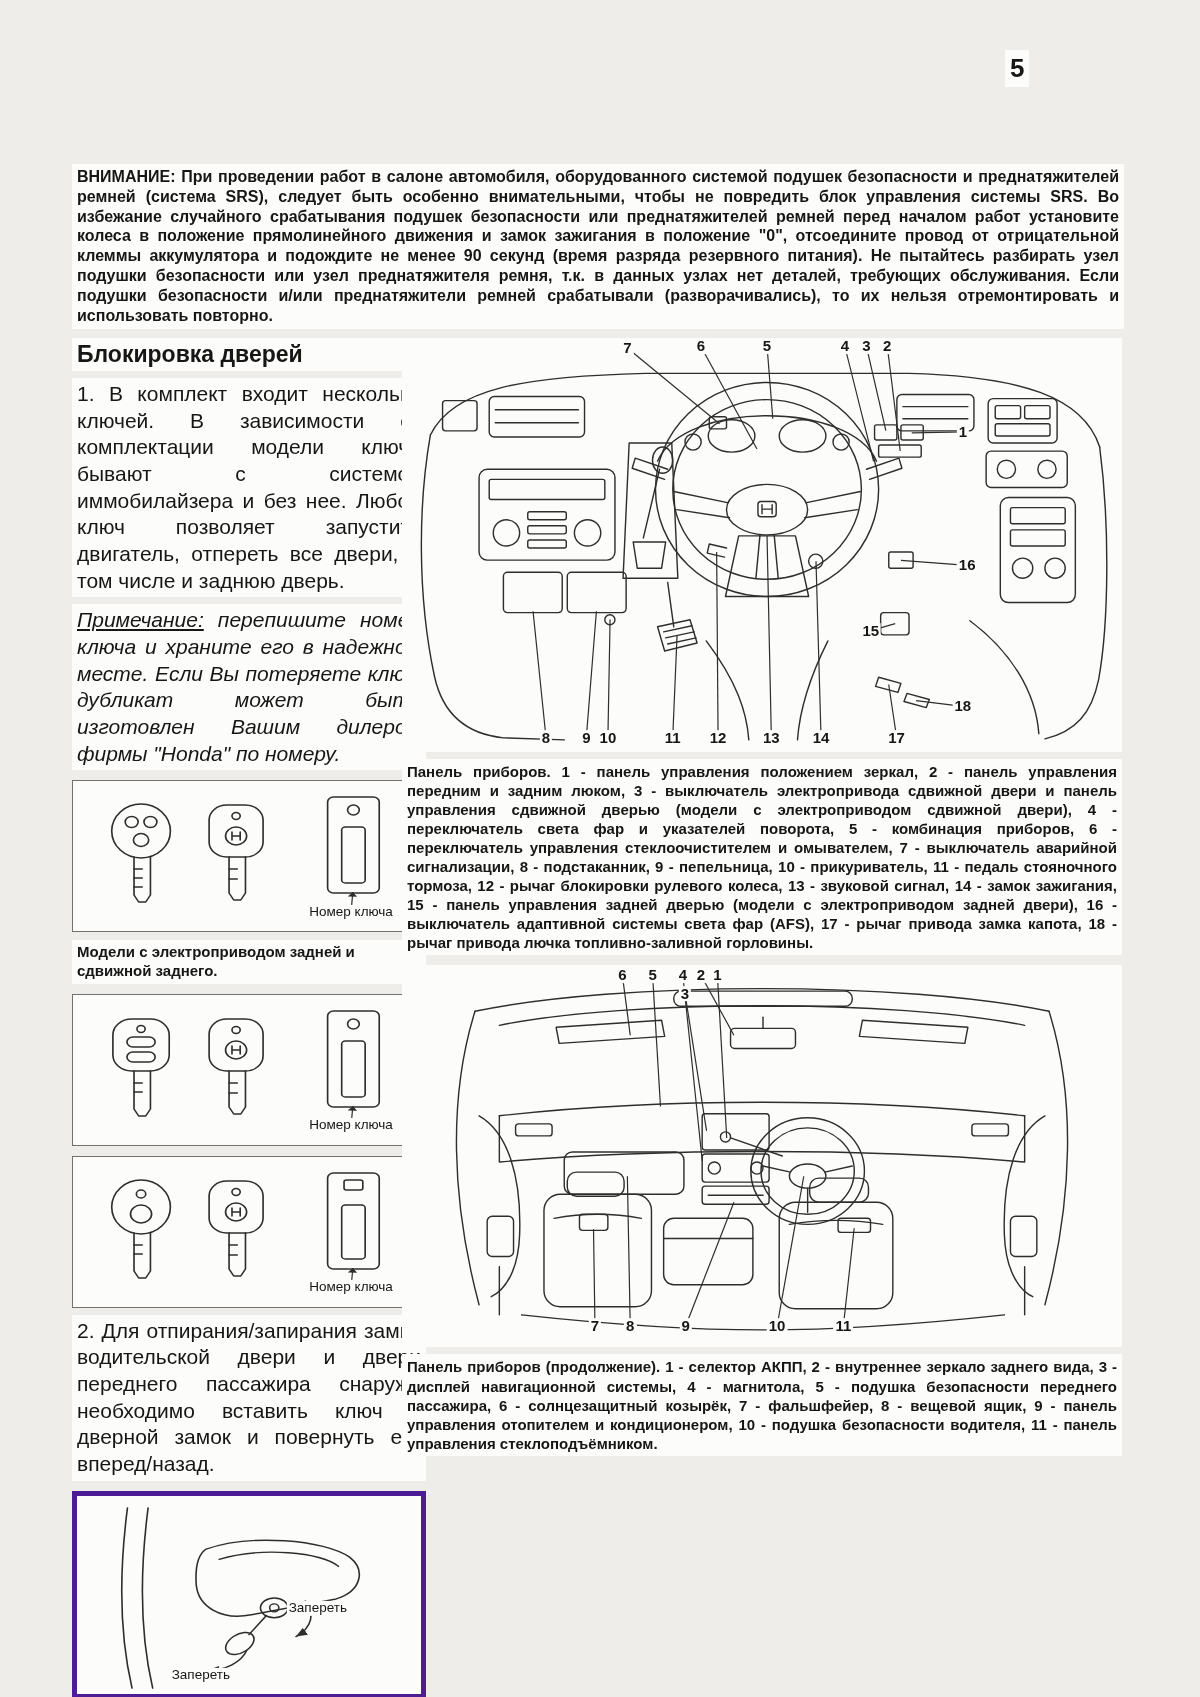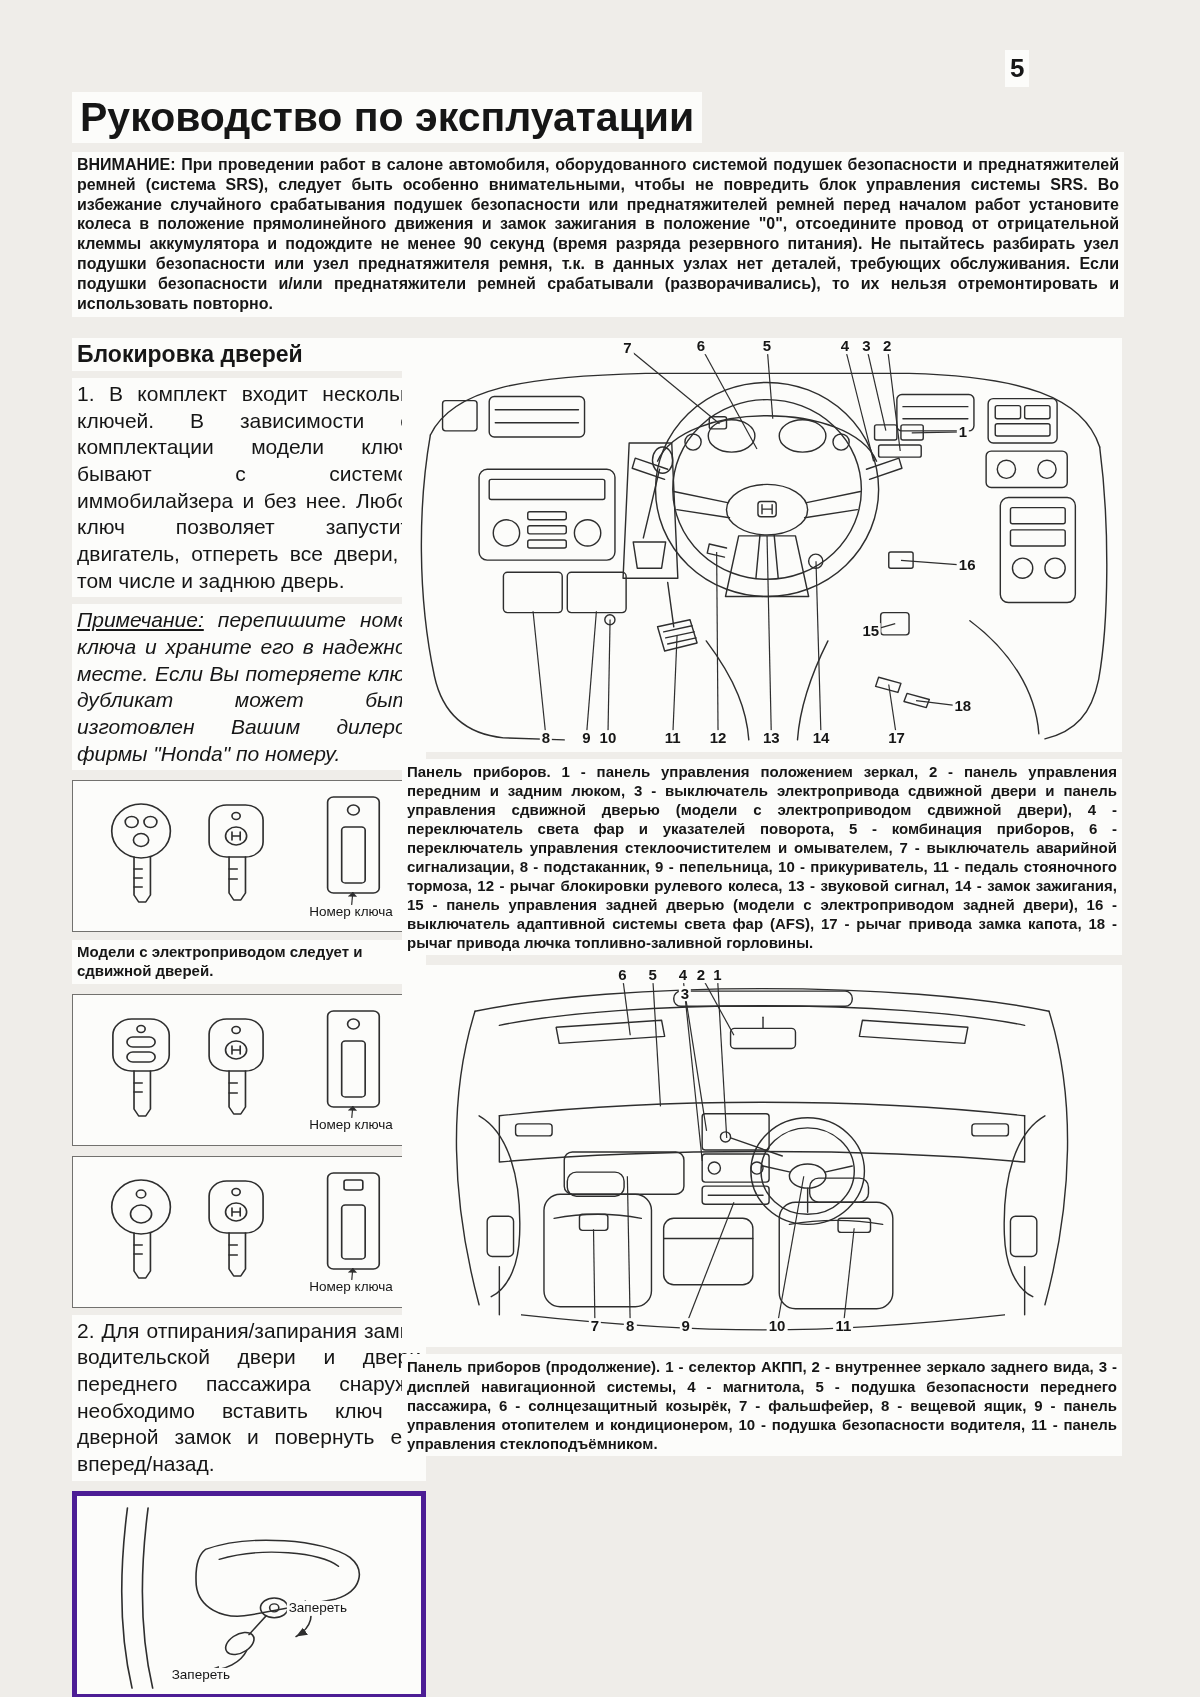--- a/index.html
+++ b/index.html
@@ -3,21 +3,21 @@
 <meta charset="utf-8">
 <style>
   * { margin:0; padding:0; box-sizing:border-box; }
   html,body { background:#dddbd6; }
   body { width:1200px; font-family:"Liberation Sans", sans-serif; }
   .page { position:relative; width:1200px; height:1697px; background:#efede9; color:#161616; overflow:hidden; }
   .block { background:#fcfcfa; padding:3px 5px; }
 
   .page-number { position:absolute; top:50px; left:1005px; font-size:26px; font-weight:bold; }
   .title { position:absolute; top:92px; left:72px; font-size:41px; font-weight:bold; white-space:nowrap; background:#fcfcfa; padding:2px 8px; }
-  .warning { position:absolute; top:152px; left:72px; width:1052px; font-size:16px; font-weight:bold; line-height:1.24; text-align:justify; }
+  .warning { position:absolute; top:164px; left:72px; width:1052px; font-size:16px; font-weight:bold; line-height:1.24; text-align:justify; }
 
   .col-left  { position:absolute; top:338px; left:72px;  width:354px; }
   .col-right { position:absolute; top:338px; left:402px; width:720px; }
 
   h2.section { font-size:23px; font-weight:bold; margin-bottom:4px; }
   p.body { font-size:21px; line-height:1.27; text-align:justify; margin-top:7px; }
   p.note { font-style:italic; }
   .note-label { text-decoration:underline; }
 
   .fig { position:relative; background:#fcfcfa; margin-top:10px; }
@@ -44,21 +44,20 @@
 
   <svg width="0" height="0" style="position:absolute">
     <defs>
       <marker id="arw" markerWidth="8" markerHeight="8" refX="7" refY="3" orient="auto">
         <path d="M0,0 L7,3 L0,6 Z" fill="#2e2e2e"></path>
       </marker>
     </defs>
   </svg>
 
   <div class="page-number block">5</div>
-  <h1 class="title">Руководство по эксплуатации</h1>
   <p class="warning block">ВНИМАНИЕ: При проведении работ в салоне автомобиля, оборудованного системой подушек безопасности и преднатяжителей ремней (система SRS), следует быть особенно внимательными, чтобы не повредить блок управления системы SRS. Во избежание случайного срабатывания подушек безопасности или преднатяжителей ремней перед началом работ установите колеса в положение прямолинейного движения и замок зажигания в положение "0", отсоедините провод от отрицательной клеммы аккумулятора и подождите не менее 90 секунд (время разряда резервного питания). Не пытайтесь разбирать узел подушки безопасности или узел преднатяжителя ремня, т.к. в данных узлах нет деталей, требующих обслуживания. Если подушки безопасности и/или преднатяжители ремней срабатывали (разворачивались), то их нельзя отремонтировать и использовать повторно.</p>
 
   <section class="col-left">
     <h2 class="section block">Блокировка дверей</h2>
     <p class="body block">1. В комплект входит несколько ключей. В зависимости от комплектации модели ключи бывают с системой иммобилайзера и без нее. Любой ключ позволяет запустить двигатель, отпереть все двери, в том числе и заднюю дверь.</p>
     <p class="body note block"><span class="note-label">Примечание:</span><span> перепишите номер ключа и храните его в надежном месте. Если Вы потеряете ключ, дубликат может быть изготовлен Вашим дилером фирмы "Honda" по номеру.</span></p>
 
     <figure class="fig key-fig">
       <svg class="art" viewBox="0 0 300 150" preserveAspectRatio="none">
         <g>
@@ -80,21 +79,21 @@
           <rect x="217" y="16" width="44" height="96" rx="5"></rect>
           <circle cx="239" cy="29" r="5"></circle>
           <rect x="229" y="46" width="20" height="56" rx="3"></rect>
         </g>
       </svg>
     <svg viewBox="0 0 100 100" preserveAspectRatio="none" class="callout-lines">
           <line x1="79" y1="87" x2="79.5" y2="74" stroke="#2e2e2e" stroke-width="1.2" vector-effect="non-scaling-stroke" marker-end="url(#arw)"></line>
         </svg>
         <span class="callout-label small" style="left: 79%; top: 87%;">Номер ключа</span>
       </figure>
-    <p class="cap-left block">Модели с электроприводом следует и сдвижной дверей.</p>
+    <p class="cap-left block">Модели с электроприводом задней и сдвижной заднего.</p>
 
     <figure class="fig key-fig">
       <svg class="art" viewBox="0 0 300 150" preserveAspectRatio="none">
         <g>
           <rect x="34" y="24" width="48" height="52" rx="16"></rect>
           <circle cx="58" cy="34" r="3.5"></circle>
           <rect x="46" y="42" width="24" height="10" rx="5"></rect>
             <rect x="46" y="57" width="24" height="10" rx="5"></rect>
           <path d="M52,76 L52,114 L56,121 L62,121 L66,114 L66,76"></path>
           <line x1="52" y1="88" x2="59" y2="88"></line>

